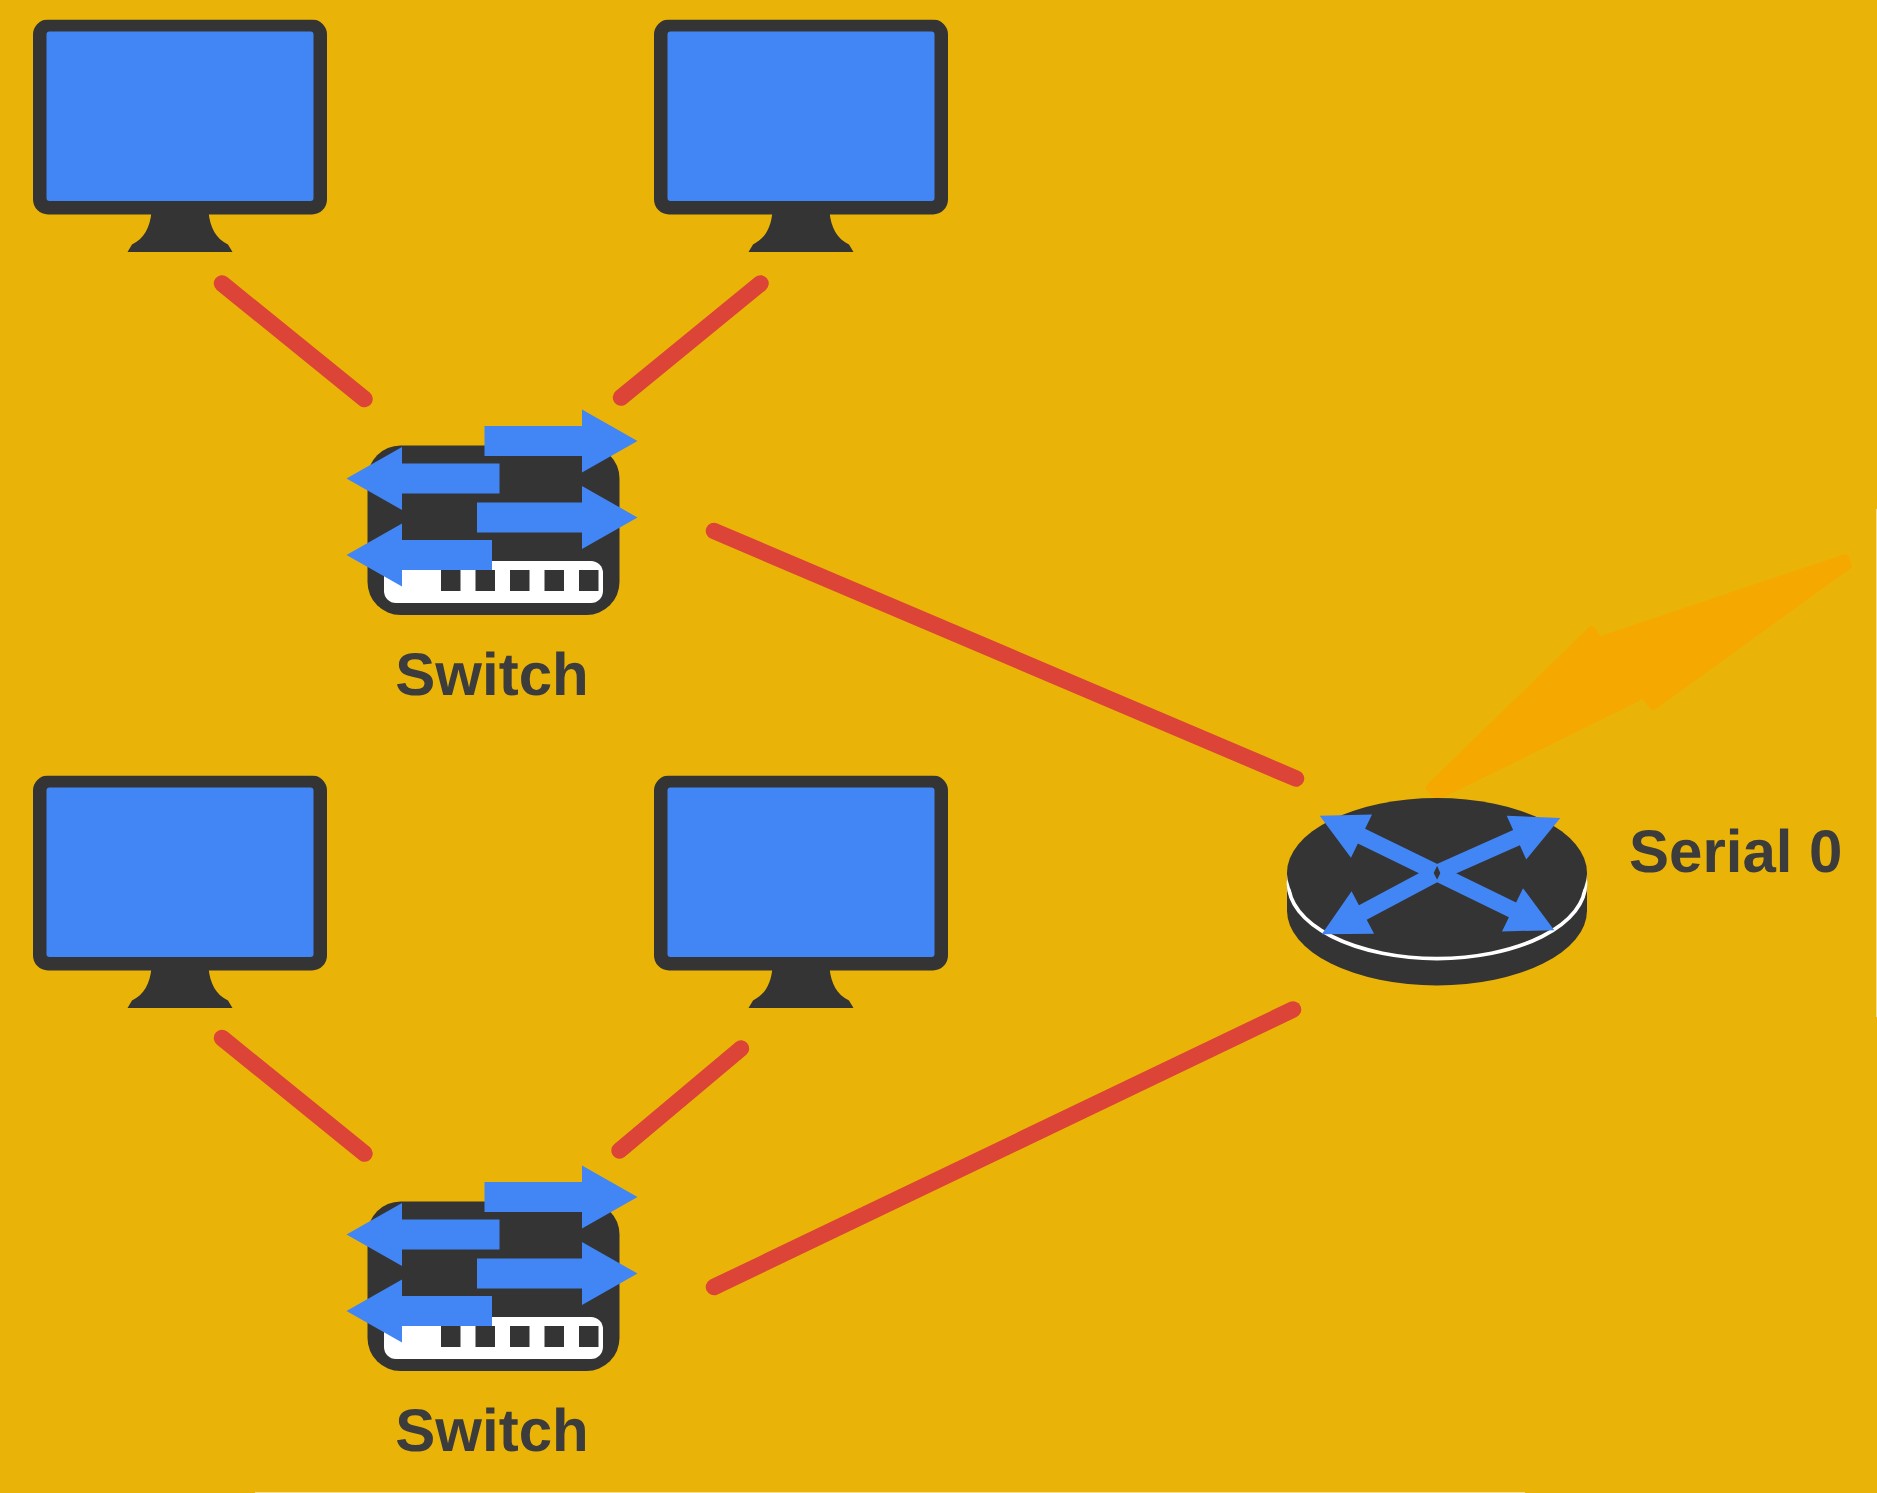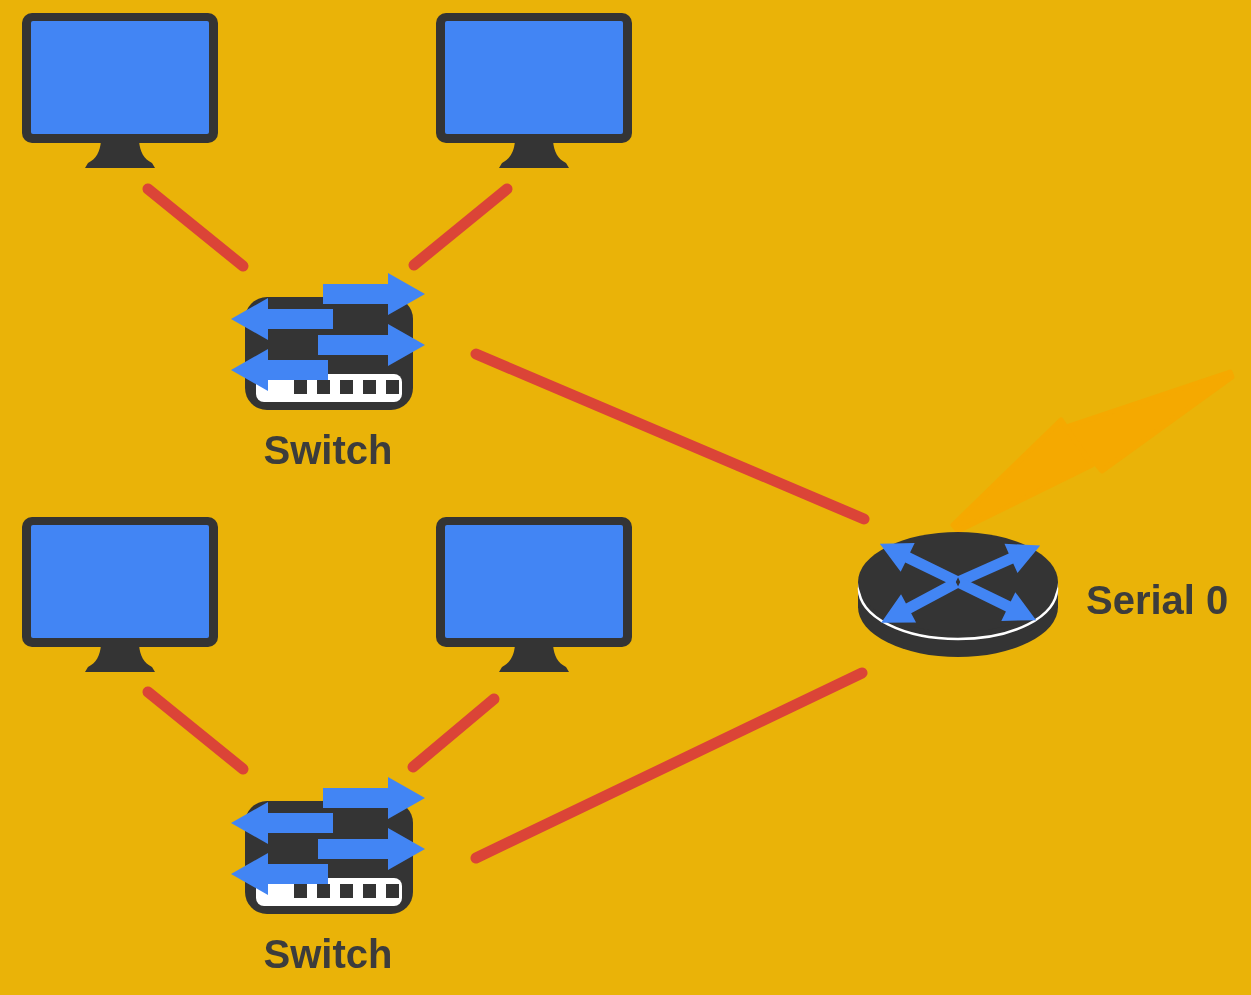--- a/index.html
+++ b/index.html
@@ -133,15 +133,15 @@
         </g>
         <g transform="translate(103,57) rotate(152)">
           <path d="M2 -5.5 H56 V-16 L87 0 L56 16 V5.5 H2 Z"></path>
         </g>
         <g transform="translate(103,57) rotate(206)">
           <path d="M2 -5.5 H56 V-16 L87 0 L56 16 V5.5 H2 Z"></path>
         </g>
       </g>
     </svg>
   </div>
-  <div class="dev-label" style="left:1086px; top:578px;">Serial 0</div>
+  <div class="dev-label" style="left:1086px; top:546px;">Serial 0</div>
 
 </div>
 
 </body></html>

